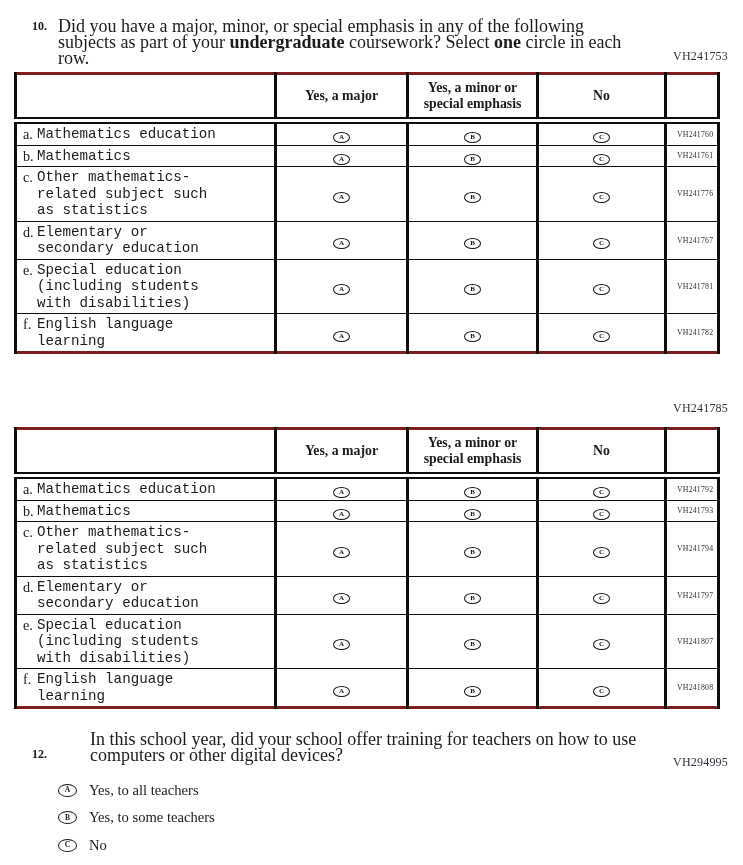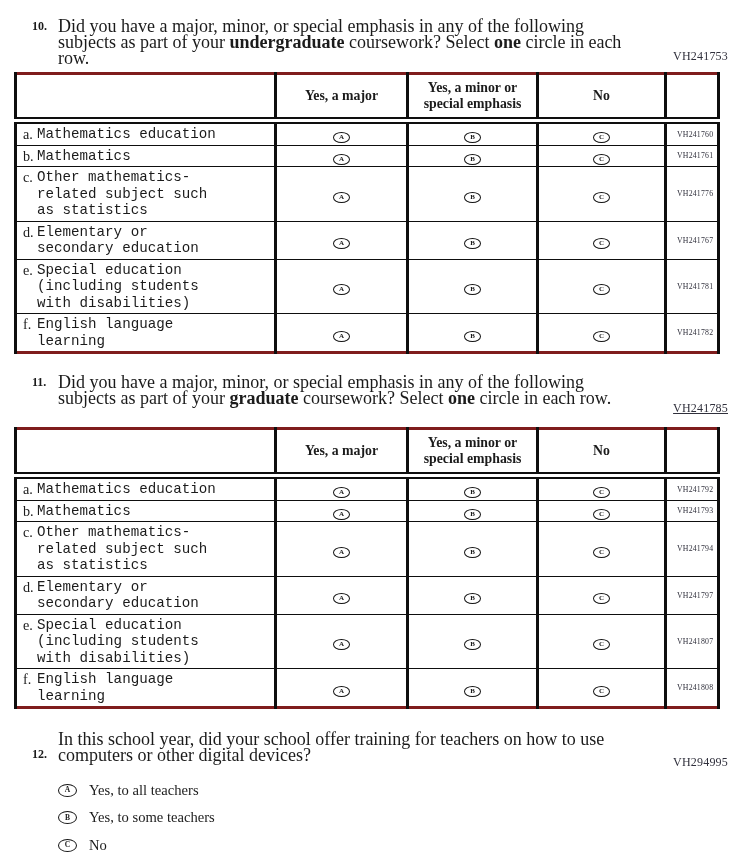--- a/index.html
+++ b/index.html
@@ -154,25 +154,21 @@
             </div>
           </td>
         <td class="opt"><span class="circ">A</span></td>
         <td class="opt"><span class="circ">B</span></td>
         <td class="opt"><span class="circ">C</span></td>
         <td class="codecell">VH241782</td>
       </tr>
     </tbody>
   </table>
 
-  <div class="vcode" style="top:361px;text-decoration:underline;">VH241785</div>
-  <div class="question" style="top:374px;">
-    <span class="qnum">11.</span>
-    <div class="qtext" style="width:575px;"><span>Did you have a major, minor, or special emphasis in any of the following subjects as part of your </span><b>graduate</b><span> coursework? Select </span><b>one</b><span> circle in each row.</span></div>
-  </div>
+  <div class="vcode" style="top:361px;">VH241785</div>
 
   <table class="grid" style="top:427px;">
     <colgroup>
         <col style="width:260px">
         <col style="width:132px">
         <col style="width:130px">
         <col style="width:128px">
         <col style="width:53px">
       </colgroup>
     <thead>
@@ -256,21 +252,21 @@
         <td class="opt"><span class="circ">B</span></td>
         <td class="opt"><span class="circ">C</span></td>
         <td class="codecell">VH241808</td>
       </tr>
     </tbody>
   </table>
 
   <div class="vcode" style="top:715px;">VH294995</div>
   <div class="question" style="top:731px;align-items:flex-end;">
     <span class="qnum">12.</span>
-    <div class="qtext" style="width:555px;">In this school year, did your school offer training for teachers on how to use computers or other digital devices?</div>
+    <div class="qtext" style="width:555px;margin-left:32px;">In this school year, did your school offer training for teachers on how to use computers or other digital devices?</div>
   </div>
 
   <div class="q12opts">
     <div class="optrow">
       <span class="circ circ2">A</span>
       <span class="optlabel">Yes, to all teachers</span>
     </div>
     <div class="optrow">
       <span class="circ circ2">B</span>
       <span class="optlabel">Yes, to some teachers</span>

